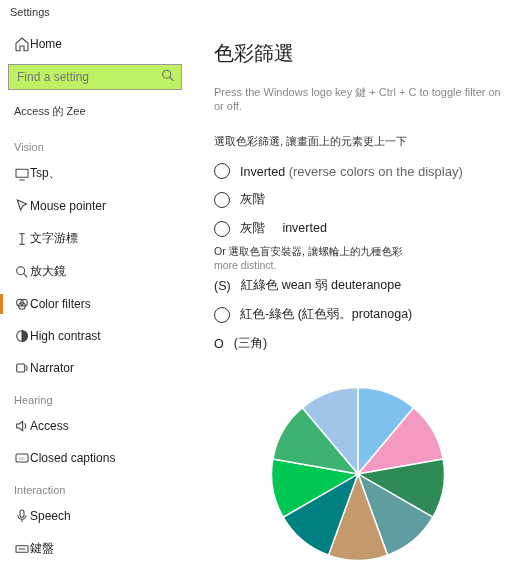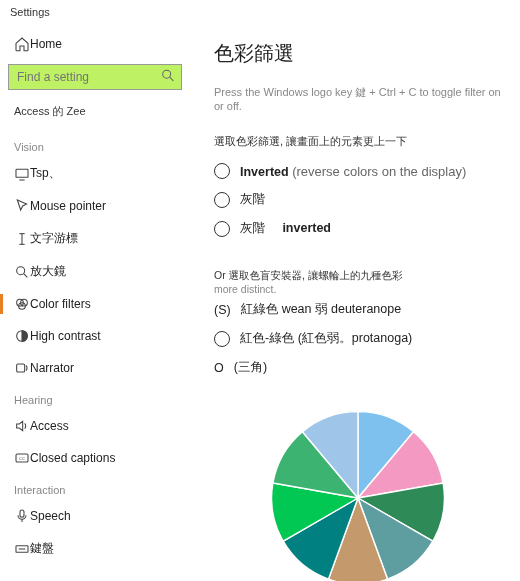--- a/index.html
+++ b/index.html
@@ -121,26 +121,26 @@
   border: 1.5px solid #333;
   border-radius: 50%;
   flex-shrink: 0;
 }
 .radio .ring.text {
   border: none;
   width: auto;
   height: auto;
   font-size: 12.5px;
 }
-.radio .strong { font-weight: 700; margin-top: 44px; }
+.radio .strong { font-weight: 400; margin-top: 44px; }
 .radio .light { color: #666; font-size: 13px; }
 .subhint2 {
   font-size: 10.5px;
   color: #333;
-  margin-top: 26px;
+  margin-top: 2px;
 }
 .subhint2 .light { color: #888; display:block; }
 .pie-wrap {
   display: flex;
   justify-content: center;
   margin-top: 26px;
 }
 svg.icon-svg { width: 16px; height: 16px; }
 </style>
 </head>

